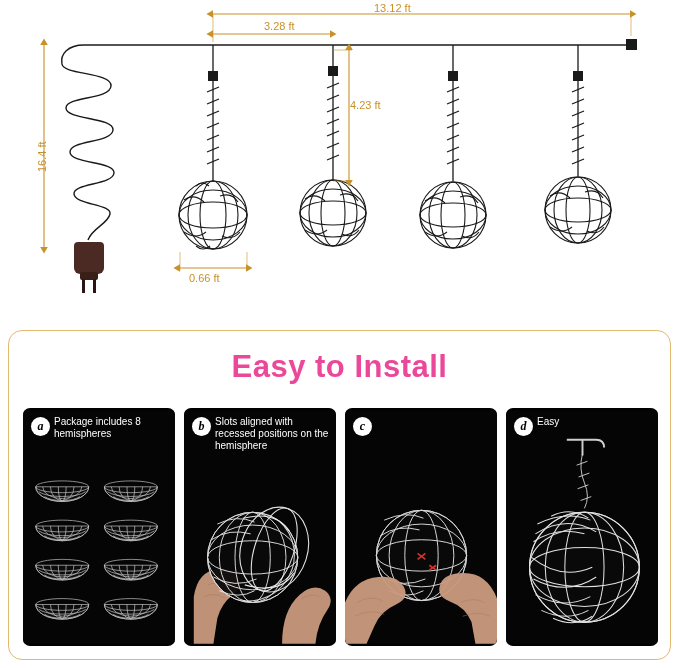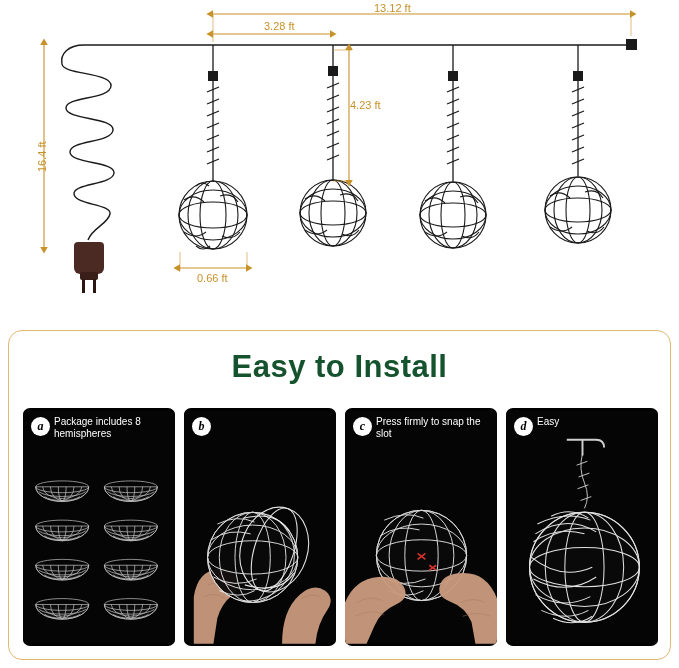--- a/index.html
+++ b/index.html
@@ -42,21 +42,21 @@
     left: 8px; top: 330px;
     width: 663px; height: 330px;
     border: 1px solid #e0b870;
     border-radius: 14px;
     background: #ffffff;
   }
   #install-title {
     position: absolute;
     top: 18px; left: 0; width: 100%;
     text-align: center;
-    color: #14532d;
+    color: #ec4899;
     font-size: 31px;
     font-weight: bold;
     letter-spacing: .5px;
     font-family: "Liberation Sans", sans-serif;
   }
   #panels {
     position: absolute;
     left: 14px; top: 77px;
     width: 635px; height: 238px;
     display: flex;
@@ -215,21 +215,21 @@
         <line x1="180" y1="268" x2="247" y2="268" marker-start="url(#arrL)" marker-end="url(#arrR)"></line>
         <line x1="180" y1="252" x2="180" y2="271" opacity="0.55"></line>
         <line x1="247" y1="252" x2="247" y2="271" opacity="0.55"></line>
       </g>
     </svg>
 
     <div class="dim-label" style="left:374px; top:2px;">13.12 ft</div>
     <div class="dim-label" style="left:264px; top:20px;">3.28 ft</div>
     <div class="dim-label" style="left:350px; top:99px;">4.23 ft</div>
     <div class="dim-label vertical" style="left:36px; top:172px;">16.4 ft</div>
-    <div class="dim-label" style="left:189px; top:272px;margin-left:8px;">0.66 ft</div>
+    <div class="dim-label" style="left:189px; top:272px;">0.66 ft</div>
   </div>
 
   <div id="install-card">
     <div id="install-title">Easy to Install</div>
 
     <div id="panels">
 
       <div class="panel">
         <svg class="art" viewBox="0 0 155 238">
           <rect width="155" height="238" fill="#050505"></rect>
@@ -322,20 +322,21 @@
             <path d="M28,132 q18,-12 40,-6 M34,116 q20,-10 38,-2 M30,170 q22,12 44,2 M36,184 q20,9 36,0"></path>
           </g>
           <g stroke="#efefef" stroke-width="1.1" fill="none" opacity="0.95">
             <path d="M96,112 a46,46 0 0 1 8,62 a46,46 0 0 1 -44,20" opacity="0.9"></path>
             <ellipse cx="92" cy="142" rx="20" ry="44" transform="rotate(18 92 142)"></ellipse>
             <ellipse cx="92" cy="142" rx="34" ry="44" transform="rotate(18 92 142)"></ellipse>
             <path d="M60,110 q34,-8 48,14 M62,178 q36,10 50,-12"></path>
           </g>
         </svg>
         <div class="badge">b</div>
+        <div class="caption">Slots aligned with recessed positions on the hemisphere</div>
       </div>
 
       <div class="panel">
         <svg class="art" viewBox="0 0 155 238">
           <rect width="155" height="238" fill="#050505"></rect>
 
           <g stroke="#e2e2e2" stroke-width="1" fill="none" opacity="0.95">
             <circle cx="78" cy="148" r="46" fill="#0a0a0a"></circle>
             <circle cx="78" cy="148" r="46"></circle>
             <ellipse cx="78" cy="148" rx="17" ry="46"></ellipse>
@@ -352,21 +353,20 @@
 
           <g fill="#c99a7d" opacity="0.96">
             <path d="M0,238 L0,196 q10,-24 34,-26 q20,-2 26,10 q6,12 -8,18 q-16,7 -22,22 L22,238 Z"></path>
             <path d="M155,238 L155,192 q-10,-26 -34,-26 q-20,0 -24,12 q-4,12 10,17 q16,6 22,21 L133,238 Z"></path>
           </g>
           <g fill="none" stroke="#a87a5f" stroke-width="0.8" opacity="0.65">
             <path d="M12,196 q14,-8 26,-2 M10,210 q16,-8 30,-2 M118,196 q14,-6 24,0 M120,210 q16,-6 28,0"></path>
           </g>
         </svg>
         <div class="badge">c</div>
-        <div class="caption">Press firmly to snap the slot</div>
       </div>
 
       <div class="panel">
         <svg class="art" viewBox="0 0 155 238">
           <rect width="155" height="238" fill="#050505"></rect>
 
           <g stroke="#cfcfcf" stroke-width="2" fill="none">
             <path d="M62,30 L92,30 M78,30 L78,46 M92,30 q8,0 8,8"></path>
           </g>
 

